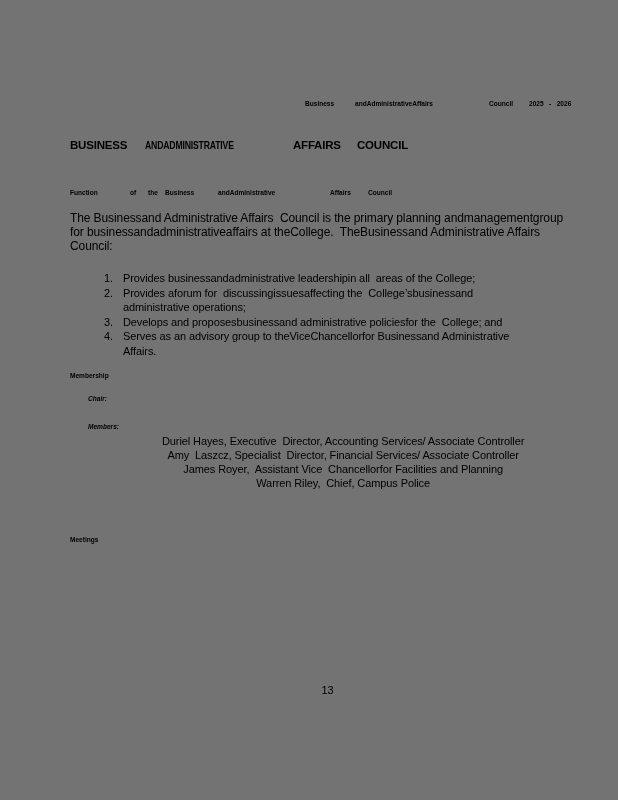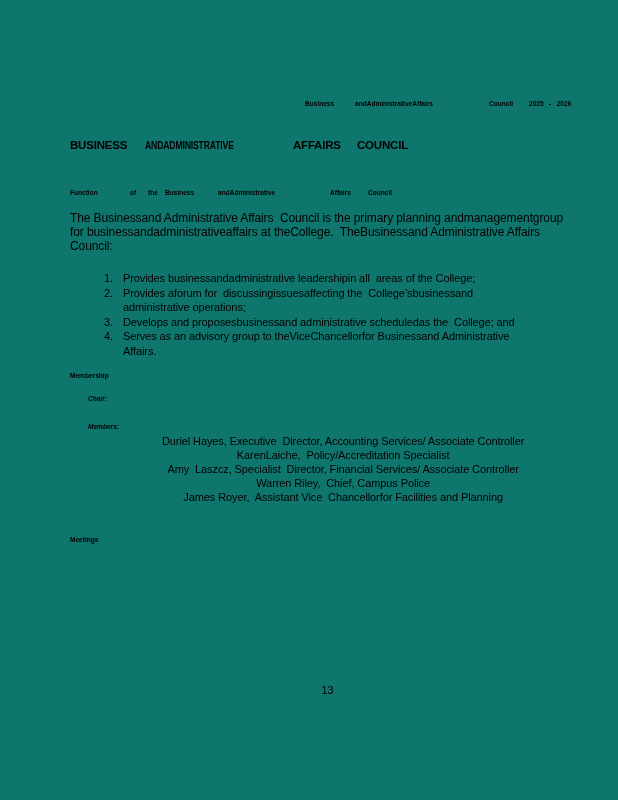--- a/index.html
+++ b/index.html
@@ -4,21 +4,21 @@
 <style>
   html, body {
     margin: 0;
     padding: 0;
     background: #ffffff;
   }
   .page {
     position: relative;
     width: 618px;
     height: 800px;
-    background: #0f766e;
+    background: #737373;
     font-family: "Liberation Sans", "DejaVu Sans", sans-serif;
     color: #000000;
     overflow: hidden;
   }
   
   .cond {
     position: absolute;
     display: inline-block;
     font-size: 8px;
     font-weight: 700;
@@ -144,37 +144,36 @@
       <span class="li-num">1.</span>
       <span class="li-text">Provides businessandadministrative leadershipin all  areas of the College;</span>
     </div>
     <div class="li">
       <span class="li-num">2.</span>
       <span class="li-text">Provides aforum for  discussingissuesaffecting the  College’sbusinessand
 administrative operations;</span>
     </div>
     <div class="li">
       <span class="li-num">3.</span>
-      <span class="li-text">Develops and proposesbusinessand administrative scheduledas the  College; and</span>
+      <span class="li-text">Develops and proposesbusinessand administrative policiesfor the  College; and</span>
     </div>
     <div class="li">
       <span class="li-num">4.</span>
       <span class="li-text">Serves as an advisory group to theViceChancellorfor Businessand Administrative
 Affairs.</span>
     </div>
   </div>
 
   <span class="cond membership-heading">Membership</span>
   <span class="cond italic chair-label">Chair:</span>
   <span class="cond italic members-label">Members:</span>
   <div class="members-list">
     <div class="member-item">Duriel Hayes, Executive  Director, Accounting Services/ Associate Controller</div>
-    <div class="member-item">KarenLaiche,  Policy/Accreditation Specialist</div>
     <div class="member-item">Amy  Laszcz, Specialist  Director, Financial Services/ Associate Controller</div>
+    <div class="member-item">James Royer,  Assistant Vice  Chancellorfor Facilities and Planning</div>
     <div class="member-item">Warren Riley,  Chief, Campus Police</div>
-    <div class="member-item">James Royer,  Assistant Vice  Chancellorfor Facilities and Planning</div>
   </div>
 
   <span class="cond meetings-heading">Meetings</span>
 
   <div class="page-number">13</div>
 
 </div>
 
 </body></html>

